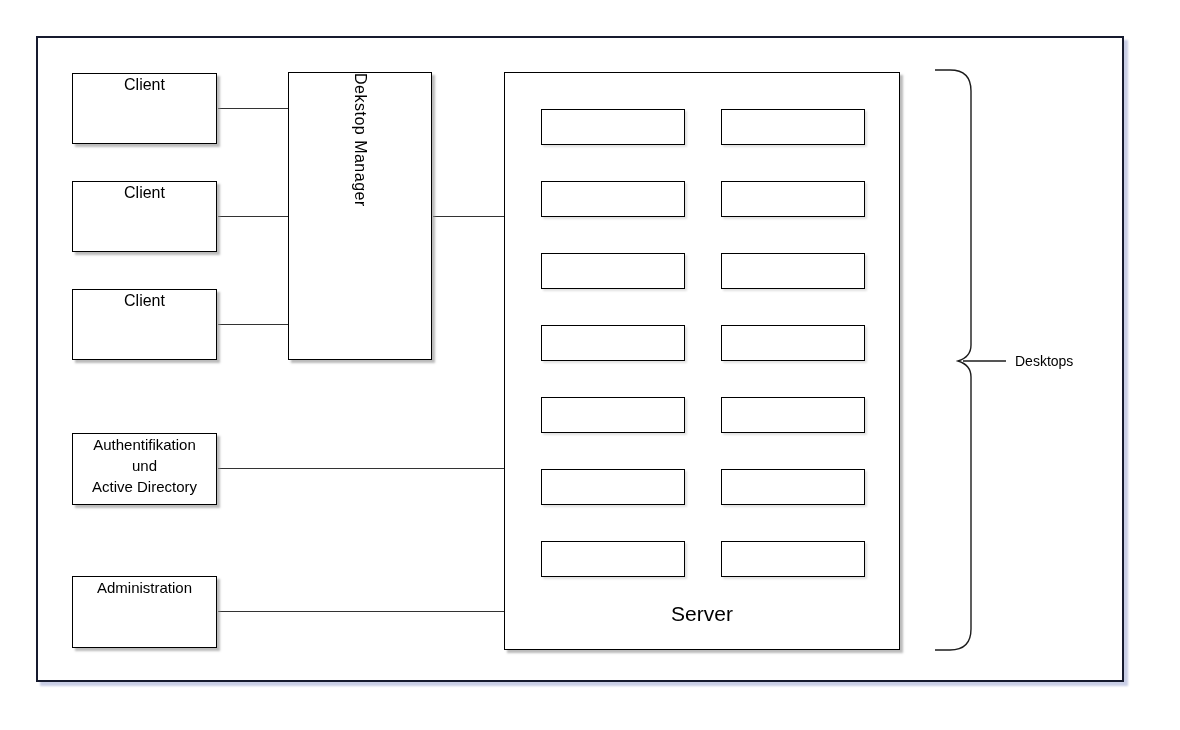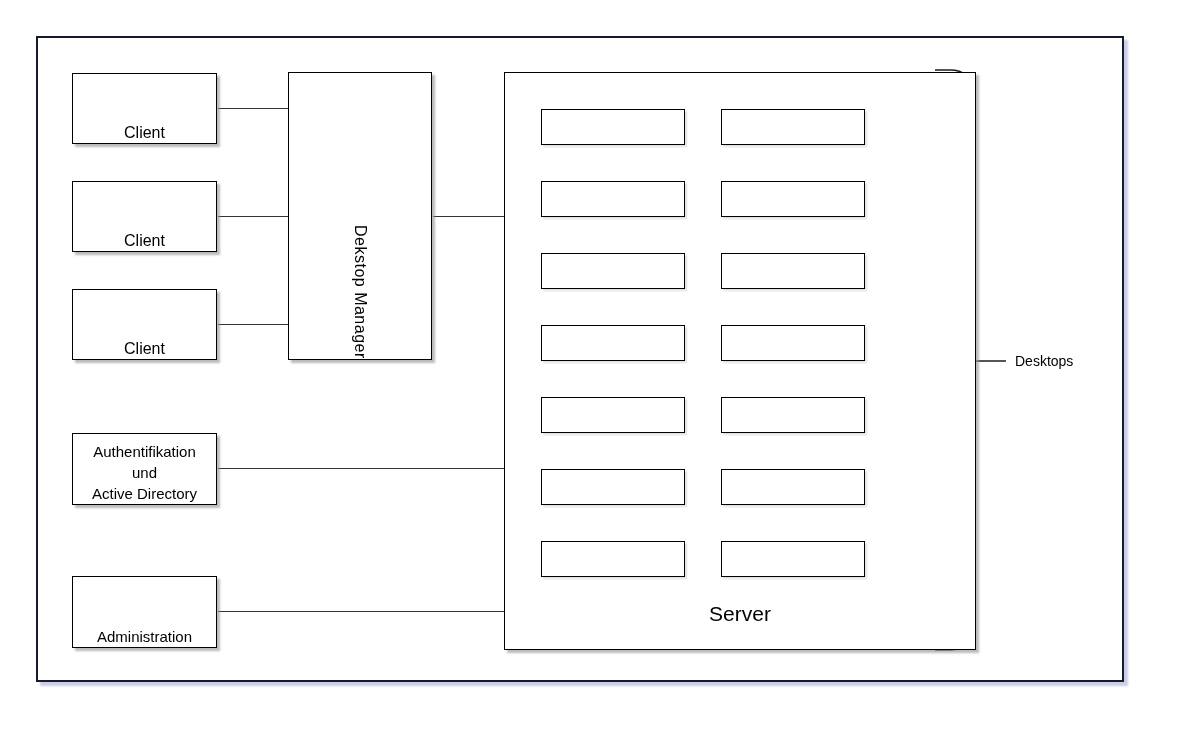--- a/index.html
+++ b/index.html
@@ -25,42 +25,42 @@
     box-shadow: 4px 4px 2px 0 #c9cee6;
     box-sizing: border-box;
   }
   .box {
     position: absolute;
     background: #ffffff;
     border: 1.5px solid #000000;
     box-shadow: 3px 3px 2px rgba(150,150,150,0.65);
     box-sizing: border-box;
     display: flex;
-    align-items: flex-end;
+    align-items: flex-start;
     justify-content: center;
     text-align: center;
     font-size: 16px;
     line-height: 21px;
   }
   .client-1 { left: 72px; top: 73px;  width: 145px; height: 71px; }
   .client-2 { left: 72px; top: 181px; width: 145px; height: 71px; }
   .client-3 { left: 72px; top: 289px; width: 145px; height: 71px; }
   .dm-box   { left: 288px; top: 72px; width: 144px; height: 288px; }
   .dm-box .vtext {
     writing-mode: vertical-rl;
     font-size: 16px;
     letter-spacing: 0.5px;
   }
   .auth-box  { left: 72px; top: 433px; width: 145px; height: 72px; font-size: 15px; }
   .admin-box { left: 72px; top: 576px; width: 145px; height: 72px; font-size: 15px; }
   .multiline { white-space: pre-line; }
   .server-box {
     position: absolute;
     left: 504px; top: 72px;
-    width: 472px; height: 578px;
+    width: 396px; height: 578px;
     background: #ffffff;
     border: 1.5px solid #000000;
     box-shadow: 3px 3px 2px rgba(150,150,150,0.65);
     box-sizing: border-box;
   }
   .slot {
     position: absolute;
     width: 144px; height: 36px;
     background: #ffffff;
     border: 1.4px solid #000000;

